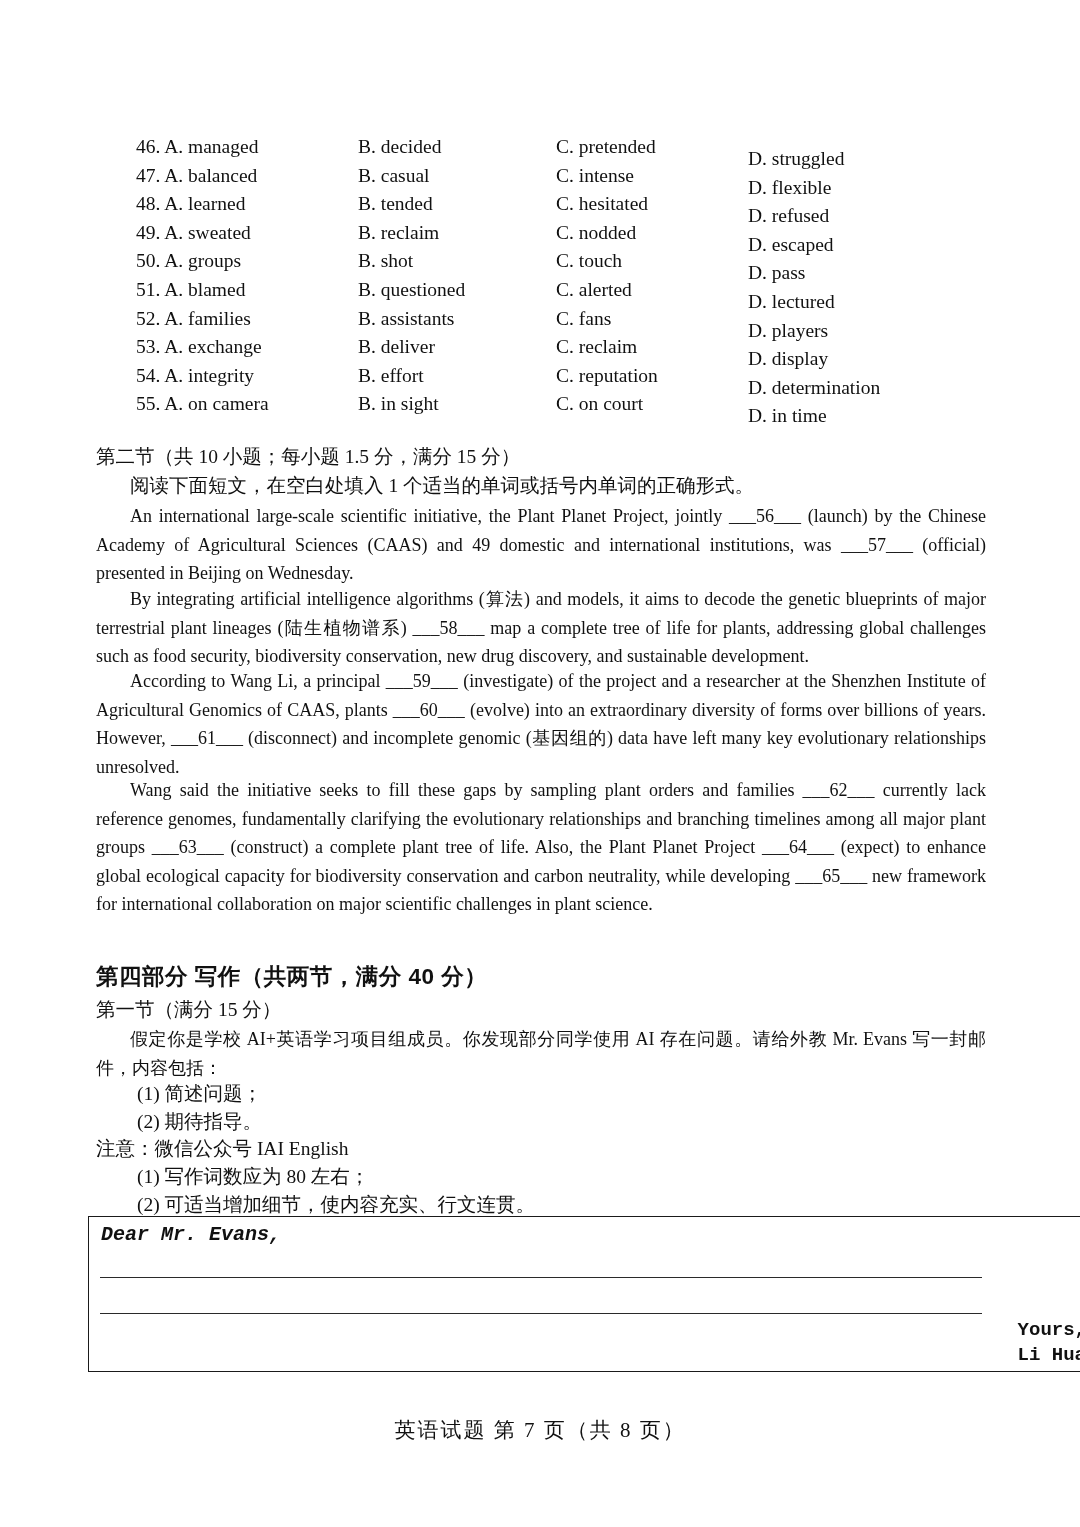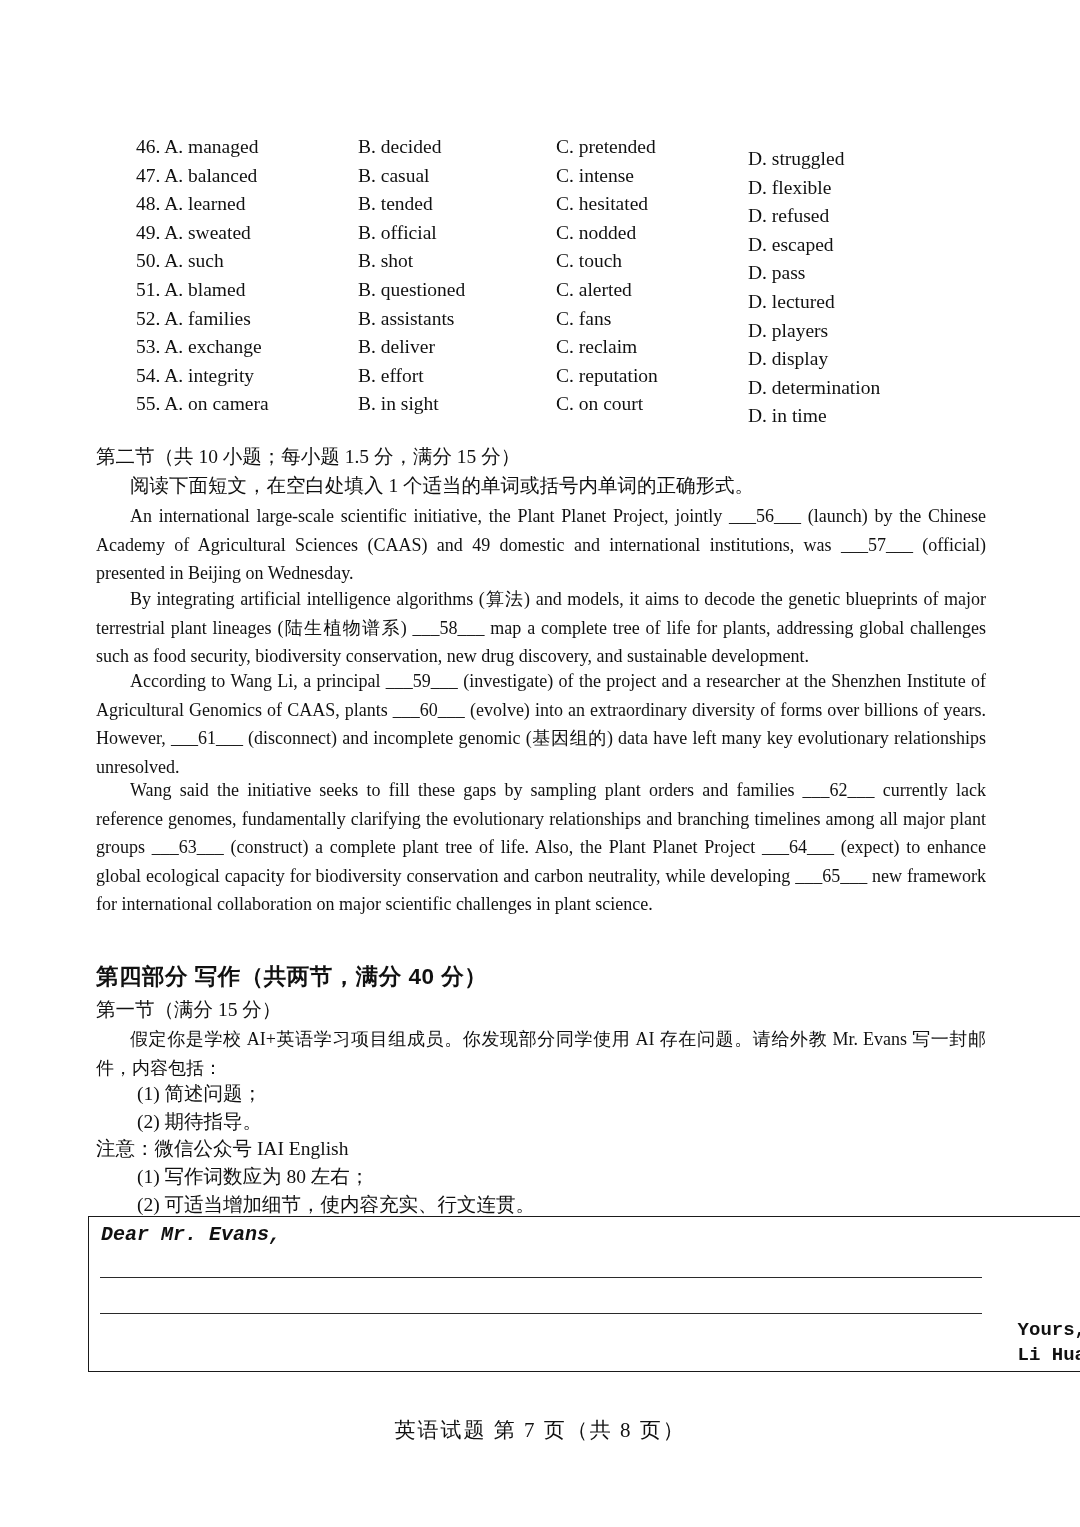--- a/index.html
+++ b/index.html
@@ -150,27 +150,27 @@
 
     <div class="mc-row">
       <span class="mc-a"><span>48.</span> <span>A. learned</span></span>
       <span class="mc-b">B. tended</span>
       <span class="mc-c">C. hesitated</span>
       <span class="mc-d">D. refused</span>
     </div>
 
     <div class="mc-row">
       <span class="mc-a"><span>49.</span> <span>A. sweated</span></span>
-      <span class="mc-b">B. official</span>
+      <span class="mc-b">B. reclaim</span>
       <span class="mc-c">C. nodded</span>
       <span class="mc-d">D. escaped</span>
     </div>
 
     <div class="mc-row">
-      <span class="mc-a"><span>50.</span> <span>A. such</span></span>
+      <span class="mc-a"><span>50.</span> <span>A. groups</span></span>
       <span class="mc-b">B. shot</span>
       <span class="mc-c">C. touch</span>
       <span class="mc-d">D. pass</span>
     </div>
 
     <div class="mc-row">
       <span class="mc-a"><span>51.</span> <span>A. blamed</span></span>
       <span class="mc-b">B. questioned</span>
       <span class="mc-c">C. alerted</span>
       <span class="mc-d">D. lectured</span>

